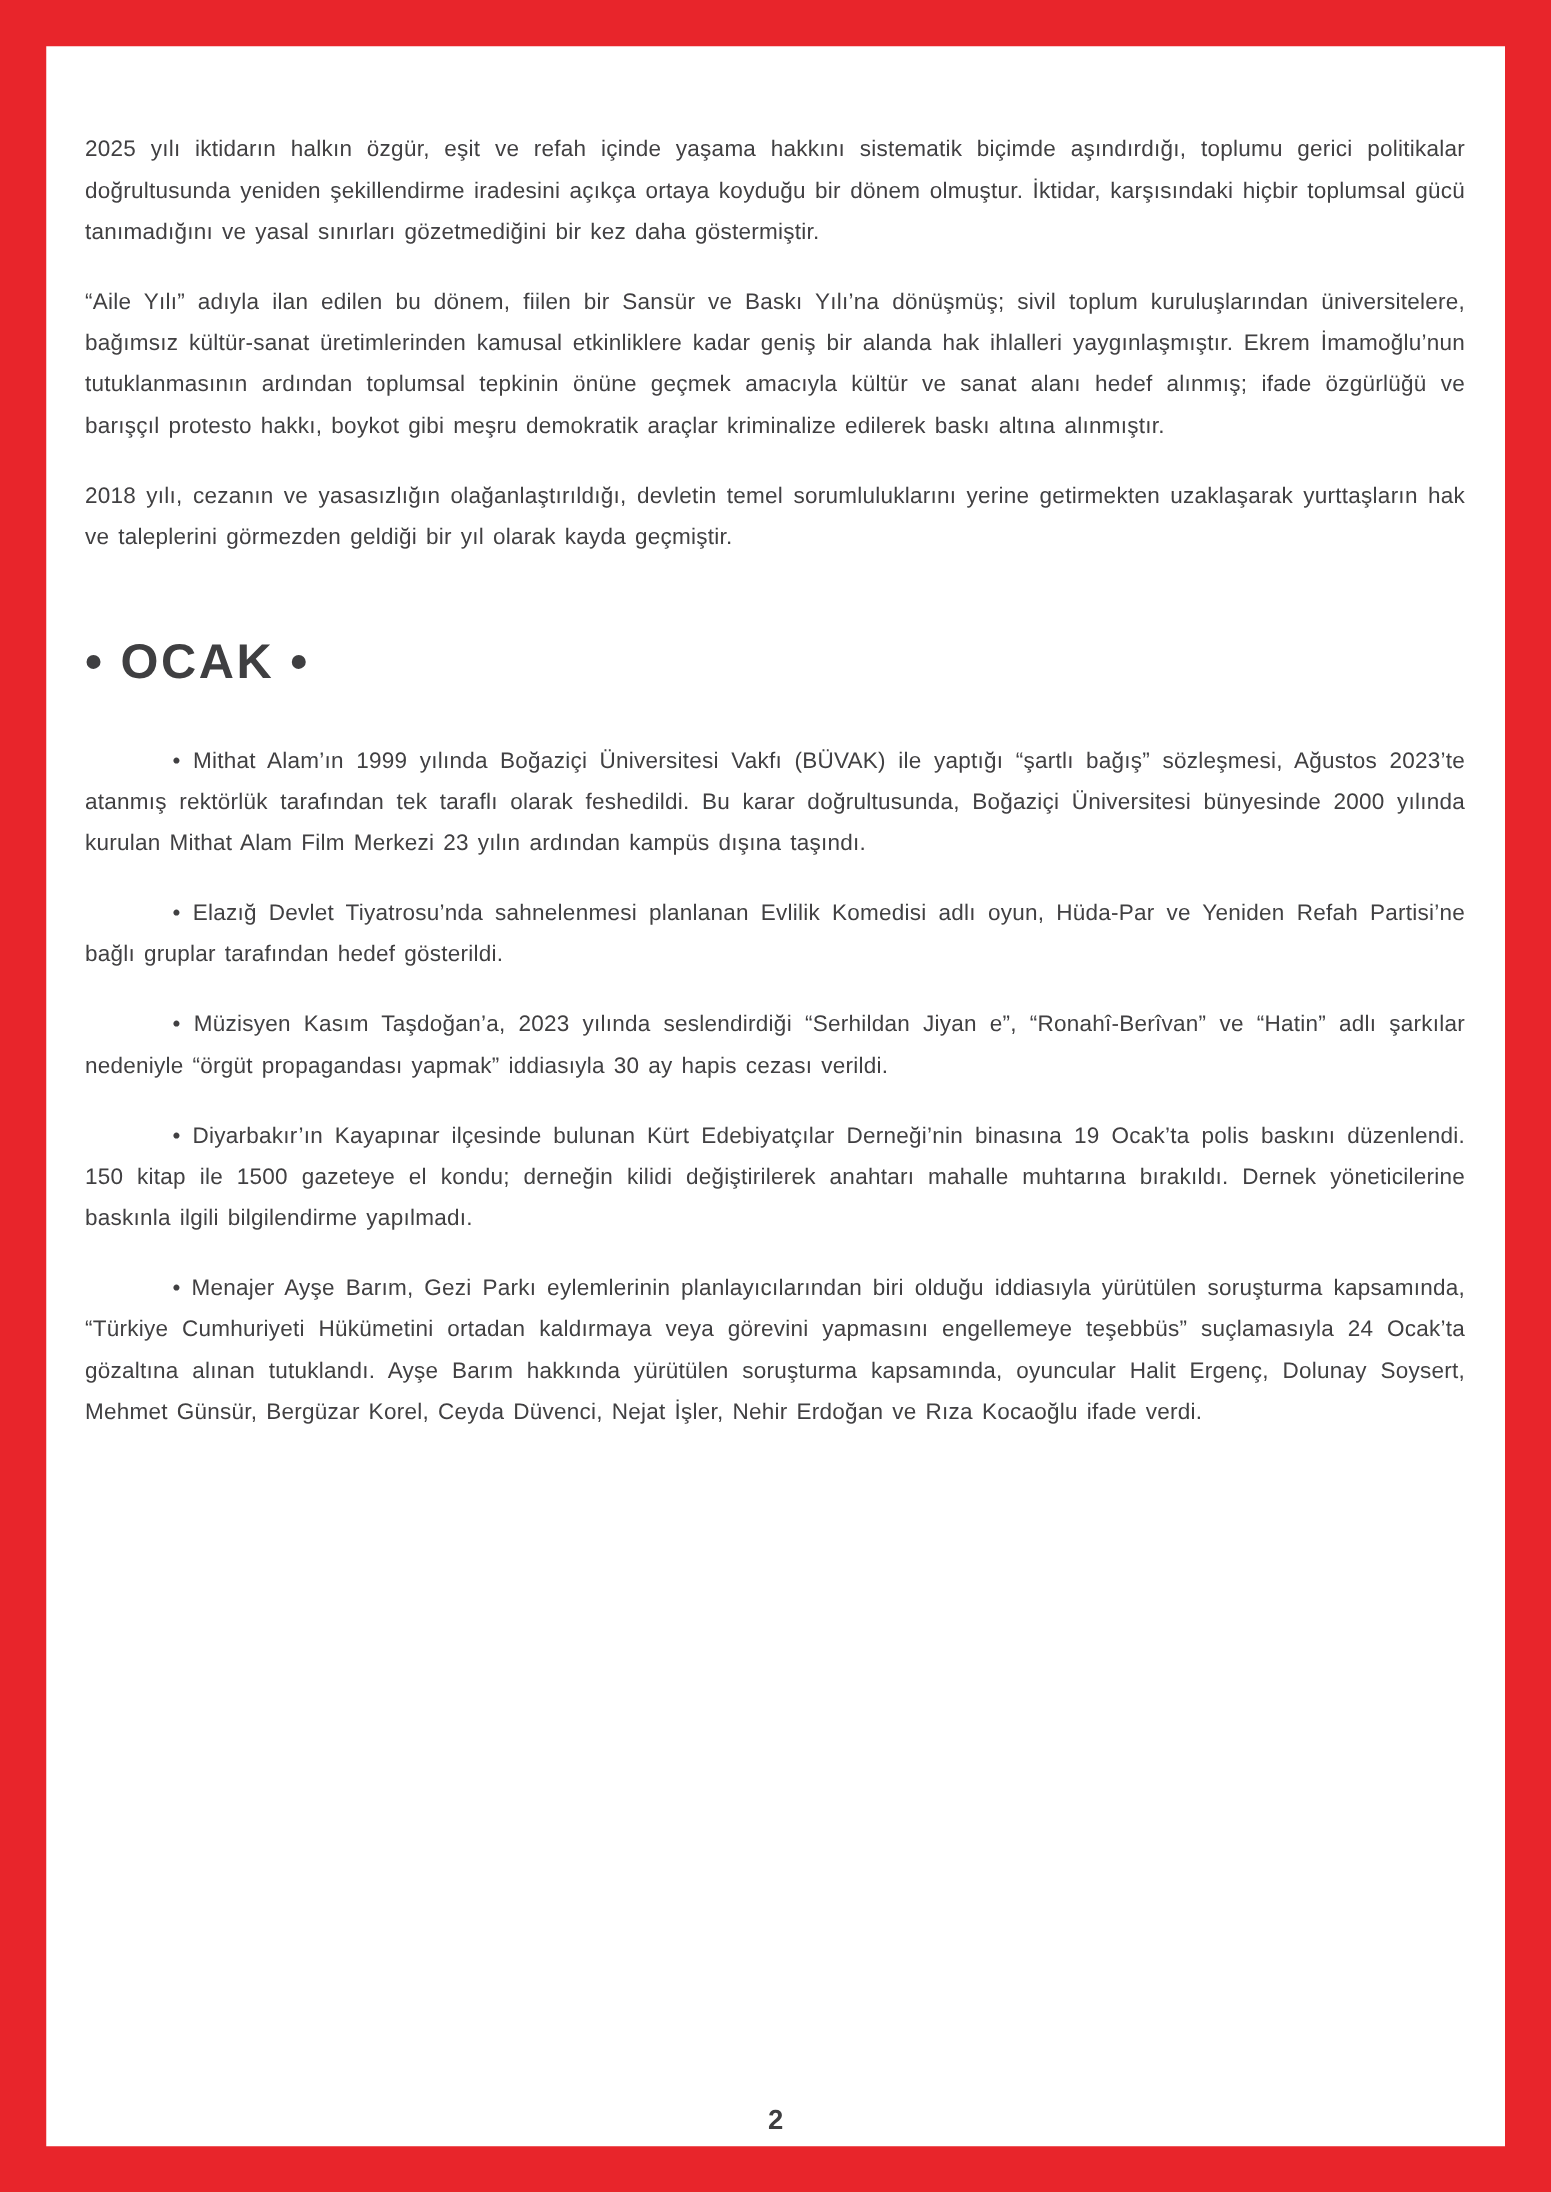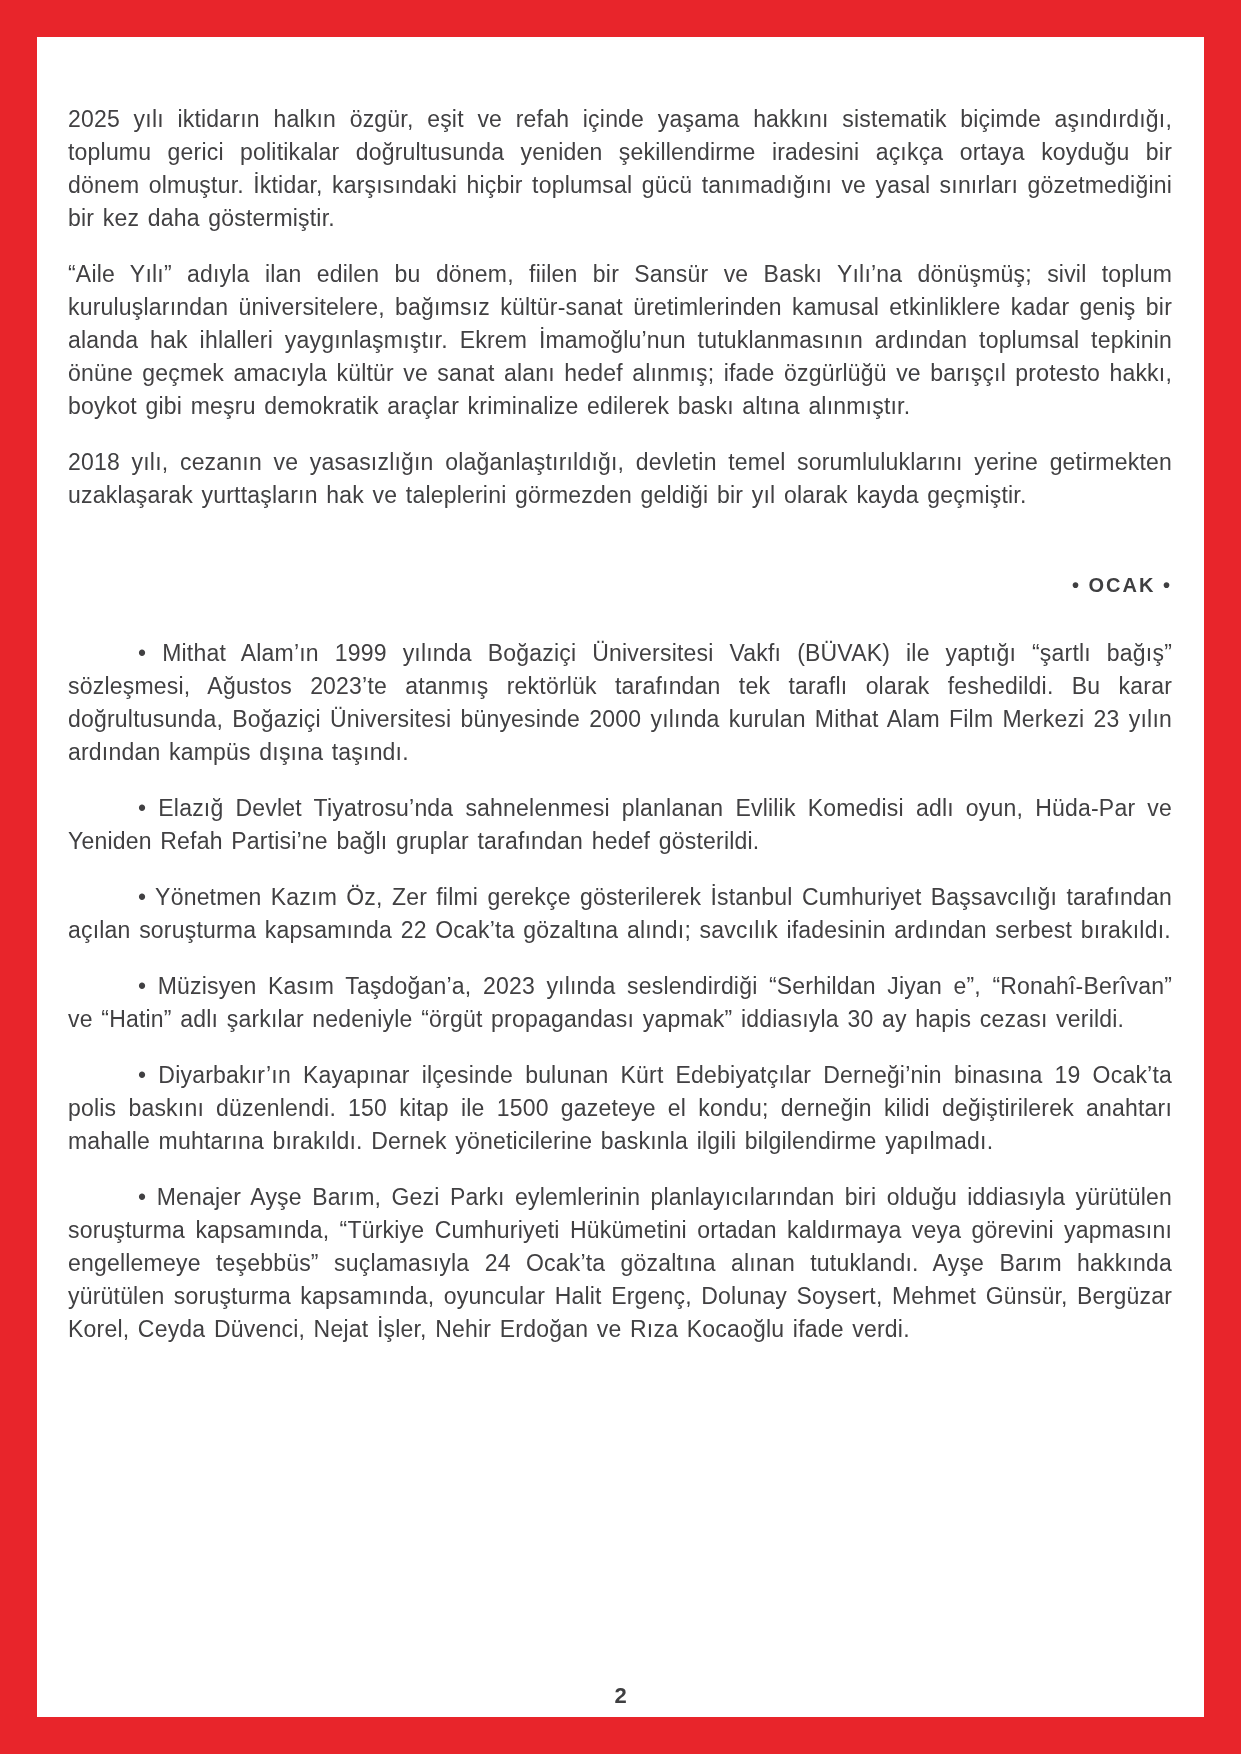--- a/index.html
+++ b/index.html
@@ -20,32 +20,32 @@
   }
   .content {
     position: relative;
     box-sizing: border-box;
     width: 100%;
     height: 100%;
     padding: 66px 32px 0 31px;
   }
   .para {
     margin: 0 0 23px 0;
-    font-size: 23px;
+    font-size: 18px;
     line-height: 33px;
     text-align: justify;
     letter-spacing: 0.2px;
     word-spacing: 2px;
   }
   .section-heading {
     margin: 62px 0 40px 0;
-    font-size: 20px;
+    font-size: 39px;
     font-weight: 800;
     letter-spacing: 2px;
-    text-align: right;
+    text-align: left;
     color: #3f3f41;
   }
   .bullet {
     text-indent: 70px;
   }
   .page-number {
     position: absolute;
     left: 0;
     right: 0;
     bottom: 8px;
@@ -62,20 +62,19 @@
   <div class="content">
 
     <p class="para">2025 yılı iktidarın halkın özgür, eşit ve refah içinde yaşama hakkını sistematik biçimde aşındırdığı, toplumu gerici politikalar doğrultusunda yeniden şekillendirme iradesini açıkça ortaya koyduğu bir dönem olmuştur. İktidar, karşısındaki hiçbir toplumsal gücü tanımadığını ve yasal sınırları gözetmediğini bir kez daha göstermiştir.</p>
     <p class="para">“Aile Yılı” adıyla ilan edilen bu dönem, fiilen bir Sansür ve Baskı Yılı’na dönüşmüş; sivil toplum kuruluşlarından üniversitelere, bağımsız kültür-sanat üretimlerinden kamusal etkinliklere kadar geniş bir alanda hak ihlalleri yaygınlaşmıştır. Ekrem İmamoğlu’nun tutuklanmasının ardından toplumsal tepkinin önüne geçmek amacıyla kültür ve sanat alanı hedef alınmış; ifade özgürlüğü ve barışçıl protesto hakkı, boykot gibi meşru demokratik araçlar kriminalize edilerek baskı altına alınmıştır.</p>
     <p class="para">2018 yılı, cezanın ve yasasızlığın olağanlaştırıldığı, devletin temel sorumluluklarını yerine getirmekten uzaklaşarak yurttaşların hak ve taleplerini görmezden geldiği bir yıl olarak kayda geçmiştir.</p>
 
     <h1 class="section-heading">• OCAK •</h1>
 
     <p class="para bullet">• Mithat Alam’ın 1999 yılında Boğaziçi Üniversitesi Vakfı (BÜVAK) ile yaptığı “şartlı bağış” sözleşmesi, Ağustos 2023’te atanmış rektörlük tarafından tek taraflı olarak feshedildi. Bu karar doğrultusunda, Boğaziçi Üniversitesi bünyesinde 2000 yılında kurulan Mithat Alam Film Merkezi 23 yılın ardından kampüs dışına taşındı.</p>
     <p class="para bullet">• Elazığ Devlet Tiyatrosu’nda sahnelenmesi planlanan Evlilik Komedisi adlı oyun, Hüda-Par ve Yeniden Refah Partisi’ne bağlı gruplar tarafından hedef gösterildi.</p>
-    <p class="para bullet">• Yönetmen Kazım Öz, Zer filmi gerekçe gösterilerek İstanbul Cumhuriyet Başsavcılığı tarafından açılan soruşturma kapsamında 22 Ocak’ta gözaltına alındı; savcılık ifadesinin ardından serbest bırakıldı.</p>
     <p class="para bullet">• Müzisyen Kasım Taşdoğan’a, 2023 yılında seslendirdiği “Serhildan Jiyan e”, “Ronahî-Berîvan” ve “Hatin” adlı şarkılar nedeniyle “örgüt propagandası yapmak” iddiasıyla 30 ay hapis cezası verildi.</p>
     <p class="para bullet">• Diyarbakır’ın Kayapınar ilçesinde bulunan Kürt Edebiyatçılar Derneği’nin binasına 19 Ocak’ta polis baskını düzenlendi. 150 kitap ile 1500 gazeteye el kondu; derneğin kilidi değiştirilerek anahtarı mahalle muhtarına bırakıldı. Dernek yöneticilerine baskınla ilgili bilgilendirme yapılmadı.</p>
     <p class="para bullet">• Menajer Ayşe Barım, Gezi Parkı eylemlerinin planlayıcılarından biri olduğu iddiasıyla yürütülen soruşturma kapsamında, “Türkiye Cumhuriyeti Hükümetini ortadan kaldırmaya veya görevini yapmasını engellemeye teşebbüs” suçlamasıyla 24 Ocak’ta gözaltına alınan tutuklandı. Ayşe Barım hakkında yürütülen soruşturma kapsamında, oyuncular Halit Ergenç, Dolunay Soysert, Mehmet Günsür, Bergüzar Korel, Ceyda Düvenci, Nejat İşler, Nehir Erdoğan ve Rıza Kocaoğlu ifade verdi.</p>
 
     <div class="page-number">2</div>
   </div>
 </div>
 
 </body></html>

